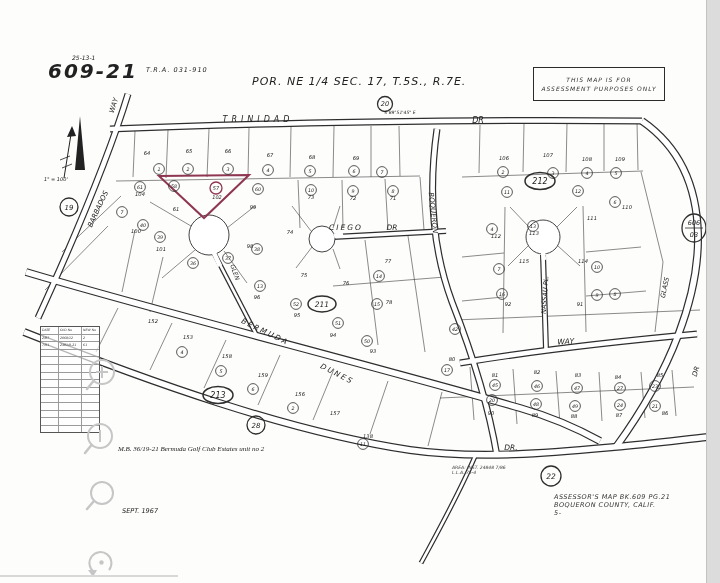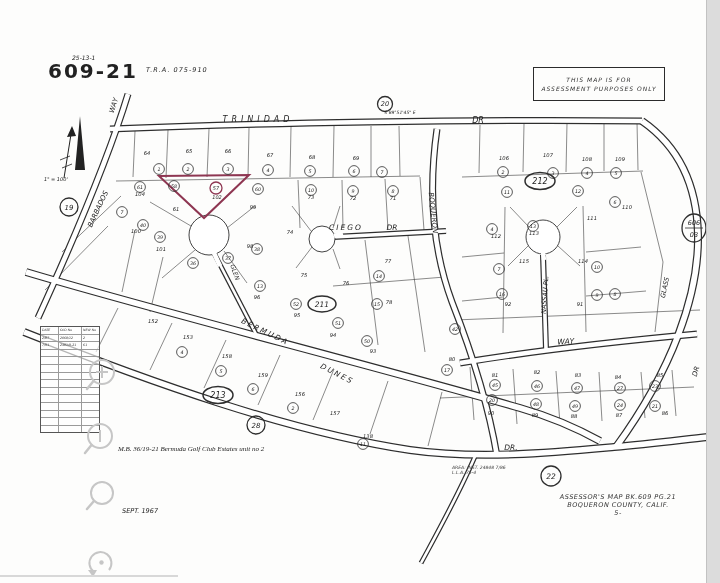--- a/index.html
+++ b/index.html
@@ -1,24 +1,24 @@
 <!DOCTYPE html>
 <html><head>
 <meta charset="utf-8">
 <style>
   html,body{margin:0;padding:0;background:#fff;}
   .stage{position:relative;width:720px;height:583px;background:#fdfdfc;overflow:hidden;
          font-family:"DejaVu Sans",sans-serif;}
   .t{position:absolute;color:#222;white-space:nowrap;line-height:1.1;}
   .i{font-style:italic;}
-  .bi{font-weight:bold;}
+  .bi{font-style:italic;font-weight:bold;}
   .stamp{position:absolute;left:533px;top:67px;width:130px;height:32px;border:1.5px solid #2b2b2b;
          display:flex;flex-direction:column;align-items:center;justify-content:center;gap:2px;}
   .stamp div{font-size:6px;font-style:italic;letter-spacing:1px;color:#333;}
-  .assessor-block{position:absolute;left:538px;top:493px;width:160px;text-align:center;}
+  .assessor-block{position:absolute;left:554px;top:493px;width:160px;}
   .assessor-block div{font-size:6.5px;font-style:italic;color:#333;letter-spacing:0.5px;}
   .area-note div{font-size:4.5px;font-style:italic;color:#444;}
   .rev-table{position:absolute;left:40px;top:326px;width:58px;border:1px solid #555;
              background:rgba(255,255,255,0.65);}
   .rev-table .row{display:flex;height:6.6px;border-top:1px solid #9a9a9a;}
   .rev-table .row:first-child{border-top:none;}
   .rev-table .cell{overflow:hidden;font-size:3.2px;font-style:italic;color:#333;
                    border-right:1px solid #9a9a9a;padding-left:1px;line-height:6px;}
   .rev-table .c1{width:30%;}.rev-table .c2{width:40%;}.rev-table .c3{width:30%;border-right:none;}
   .edge-right{position:absolute;right:0;top:0;width:13px;height:583px;background:#dcdcdc;
@@ -332,21 +332,22 @@
       <text x="566" y="344" font-size="7.5" fill="#1d1d1d" text-anchor="middle" font-style="italic" transform="rotate(-3 566 344)">WAY</text>
       <text x="511" y="450" font-size="7.5" fill="#1d1d1d" text-anchor="middle" font-style="italic">DR.</text>
       <text x="698" y="372" font-size="7" fill="#1d1d1d" text-anchor="middle" font-style="italic" transform="rotate(-72 698 372)">DR</text>
       <text x="667" y="288" font-size="6.5" fill="#1d1d1d" text-anchor="middle" font-style="italic" transform="rotate(-78 667 288)">GLASS</text>
       <text x="400" y="114" font-size="4.5" fill="#1d1d1d" text-anchor="middle" font-style="italic">S 89°51'45" E</text>
     </svg>
 
   
   <div class="t i" style="left:72px;top:55px;font-size:6px;">25-13-1</div>
   <div class="t bi" style="left:48px;top:60px;font-size:20px;letter-spacing:2px;">609-21</div>
-  <div class="t i" style="left:146px;top:67px;font-size:6.5px;letter-spacing:1px;">T.R.A. 075-910</div>
+  <div class="t i" style="left:146px;top:67px;font-size:6.5px;letter-spacing:1px;">T.R.A. 031-910</div>
+  <div class="t i" style="left:252px;top:76px;font-size:11px;letter-spacing:1px;">POR. NE 1/4 SEC. 17, T.5S., R.7E.</div>
 
   <div class="stamp">
     <div>THIS MAP IS FOR</div>
     <div>ASSESSMENT PURPOSES ONLY</div>
   </div>
 
   <div class="t i" style="left:44px;top:177px;font-size:5px;">1" = 100'</div>
   <div class="t i" style="left:118px;top:446px;font-size:7px;font-family:Liberation Serif, serif;">M.B. 36/19-21  Bermuda Golf Club Estates unit no 2</div>
   <div class="t i" style="left:122px;top:508px;font-size:6.5px;">SEPT. 1967</div>
 

